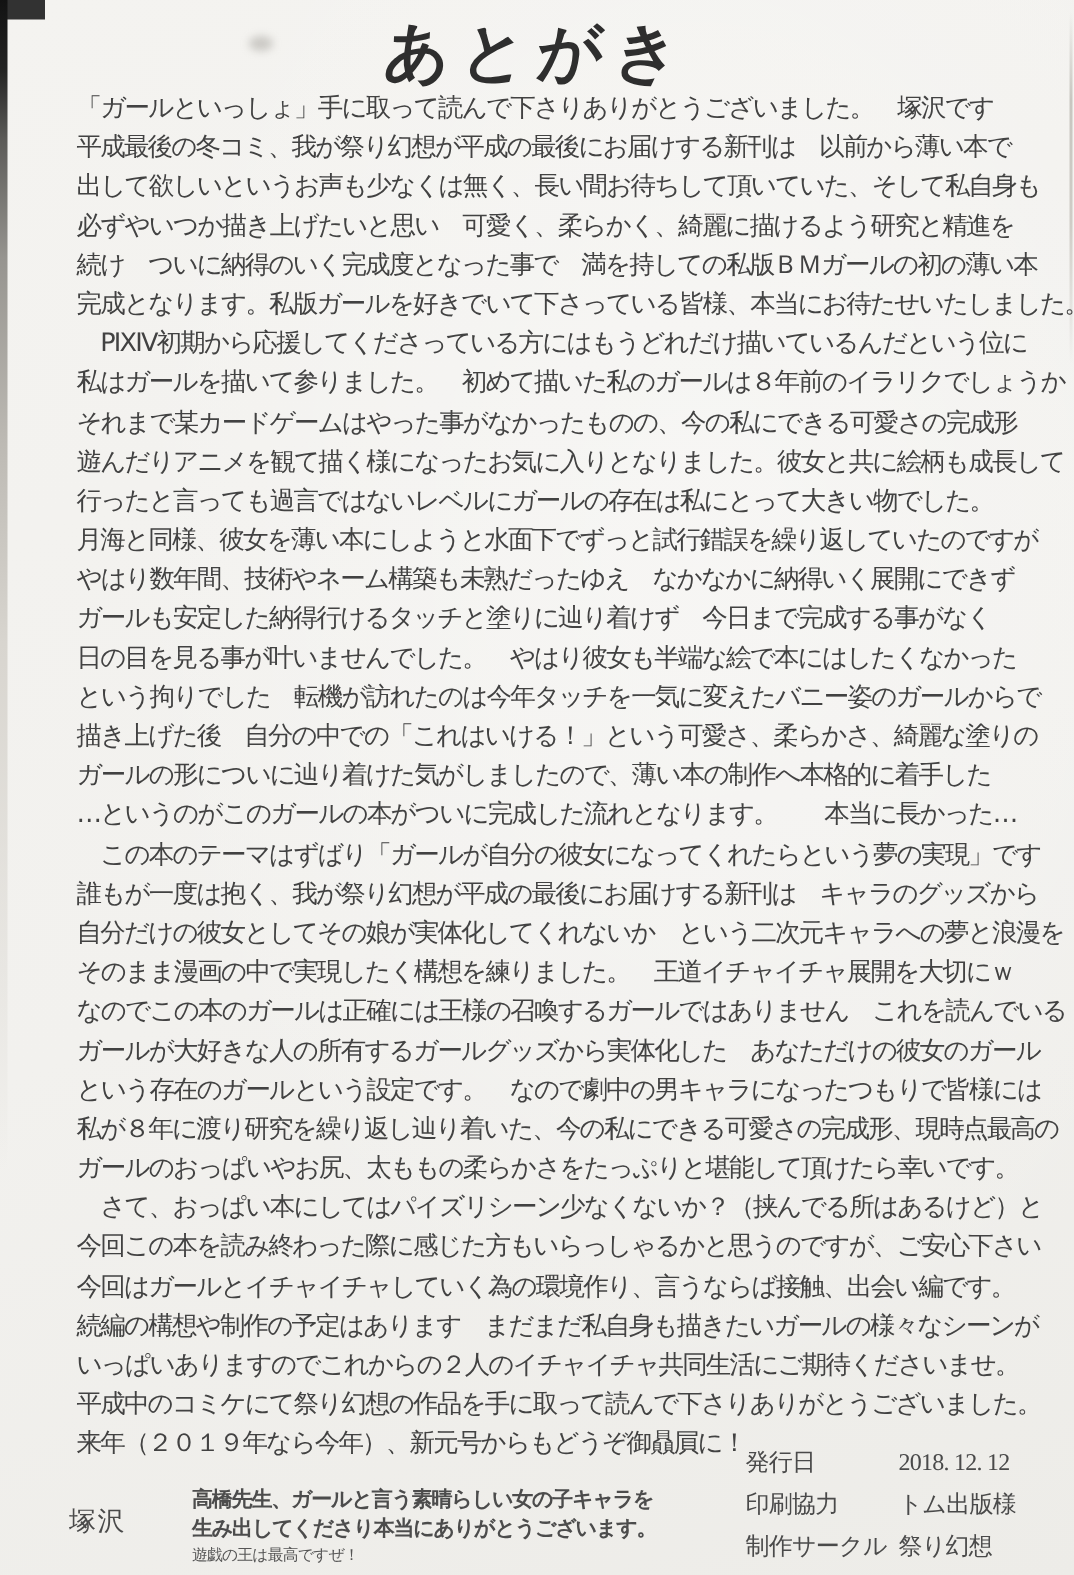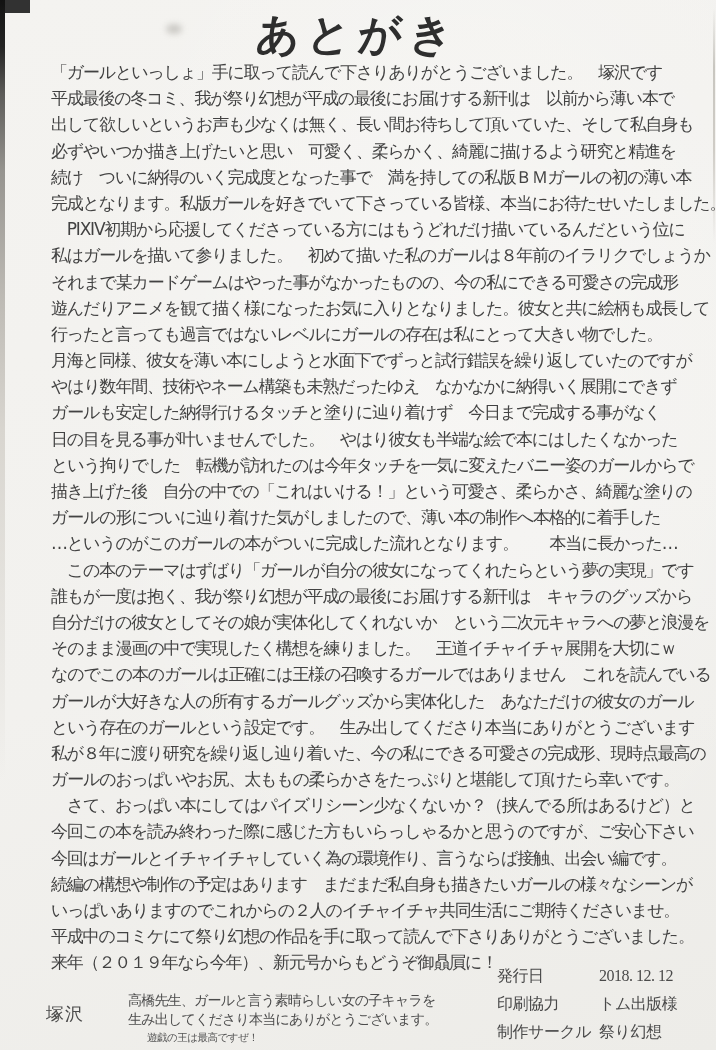--- a/index.html
+++ b/index.html
@@ -48,22 +48,22 @@
     margin-left:21px;
   }
   
   .colophon{position:absolute;left:497px;top:962px;}
   .colophon-row{display:flex;line-height:28px;font-size:16px;letter-spacing:-0.5px;color:#4a4a4a;font-family:Liberation Serif, serif;}
   .colophon-label{width:102px;white-space:pre;}
   .colophon-value{white-space:pre;text-align:center;}
   
   .signature{position:absolute;left:46px;top:1002px;font-size:18px;letter-spacing:1px;color:#4a4a4a;}
   .thanks{position:absolute;left:128px;top:991px;}
-  .thanks-line{font-size:14px;line-height:18.5px;letter-spacing:-0.8px;color:#4c4c4c;white-space:pre;}
-  .thanks-small{font-size:10.5px;line-height:13px;margin-top:3px;letter-spacing:-0.5px;color:#555;white-space:pre;margin-left:19px;}
+  .thanks-line{font-size:14px;line-height:18.5px;letter-spacing:-0.8px;color:#4c4c4c;white-space:pre;font-weight:bold;}
+  .thanks-small{font-size:10.5px;line-height:13px;margin-top:3px;letter-spacing:-0.5px;color:#555;white-space:pre;}
 </style>
 </head>
 <body>
 
 <div class="page">
 
   <div class="corner-mark"></div>
   <div class="edge-left"></div>
   <div class="edge-right"></div>
   <div class="smudge"></div>
@@ -89,21 +89,21 @@
     <div class="line">という拘りでした　転機が訪れたのは今年タッチを一気に変えたバニー姿のガールからで</div>
     <div class="line">描き上げた後　自分の中での「これはいける！」という可愛さ、柔らかさ、綺麗な塗りの</div>
     <div class="line">ガールの形についに辿り着けた気がしましたので、薄い本の制作へ本格的に着手した</div>
     <div class="line">…というのがこのガールの本がついに完成した流れとなります。　　本当に長かった…</div>
     <div class="line">　この本のテーマはずばり「ガールが自分の彼女になってくれたらという夢の実現」です</div>
     <div class="line">誰もが一度は抱く、我が祭り幻想が平成の最後にお届けする新刊は　キャラのグッズから</div>
     <div class="line">自分だけの彼女としてその娘が実体化してくれないか　という二次元キャラへの夢と浪漫を</div>
     <div class="line">そのまま漫画の中で実現したく構想を練りました。　王道イチャイチャ展開を大切にｗ</div>
     <div class="line">なのでこの本のガールは正確には王様の召喚するガールではありません　これを読んでいる</div>
     <div class="line">ガールが大好きな人の所有するガールグッズから実体化した　あなただけの彼女のガール</div>
-    <div class="line">という存在のガールという設定です。　生み出してくださり本当にありがとうございます</div>
+    <div class="line">という存在のガールという設定です。　なので劇中の男キャラになったつもりで皆様には</div>
     <div class="line">私が８年に渡り研究を繰り返し辿り着いた、今の私にできる可愛さの完成形、現時点最高の</div>
     <div class="line">ガールのおっぱいやお尻、太ももの柔らかさをたっぷりと堪能して頂けたら幸いです。</div>
     <div class="line">　さて、おっぱい本にしてはパイズリシーン少なくないか？（挟んでる所はあるけど）と</div>
     <div class="line">今回この本を読み終わった際に感じた方もいらっしゃるかと思うのですが、ご安心下さい</div>
     <div class="line">今回はガールとイチャイチャしていく為の環境作り、言うならば接触、出会い編です。</div>
     <div class="line">続編の構想や制作の予定はあります　まだまだ私自身も描きたいガールの様々なシーンが</div>
     <div class="line">いっぱいありますのでこれからの２人のイチャイチャ共同生活にご期待くださいませ。</div>
     <div class="line">平成中のコミケにて祭り幻想の作品を手に取って読んで下さりありがとうございました。</div>
     <div class="line">来年（２０１９年なら今年）、新元号からもどうぞ御贔屓に！</div>
   </div>

